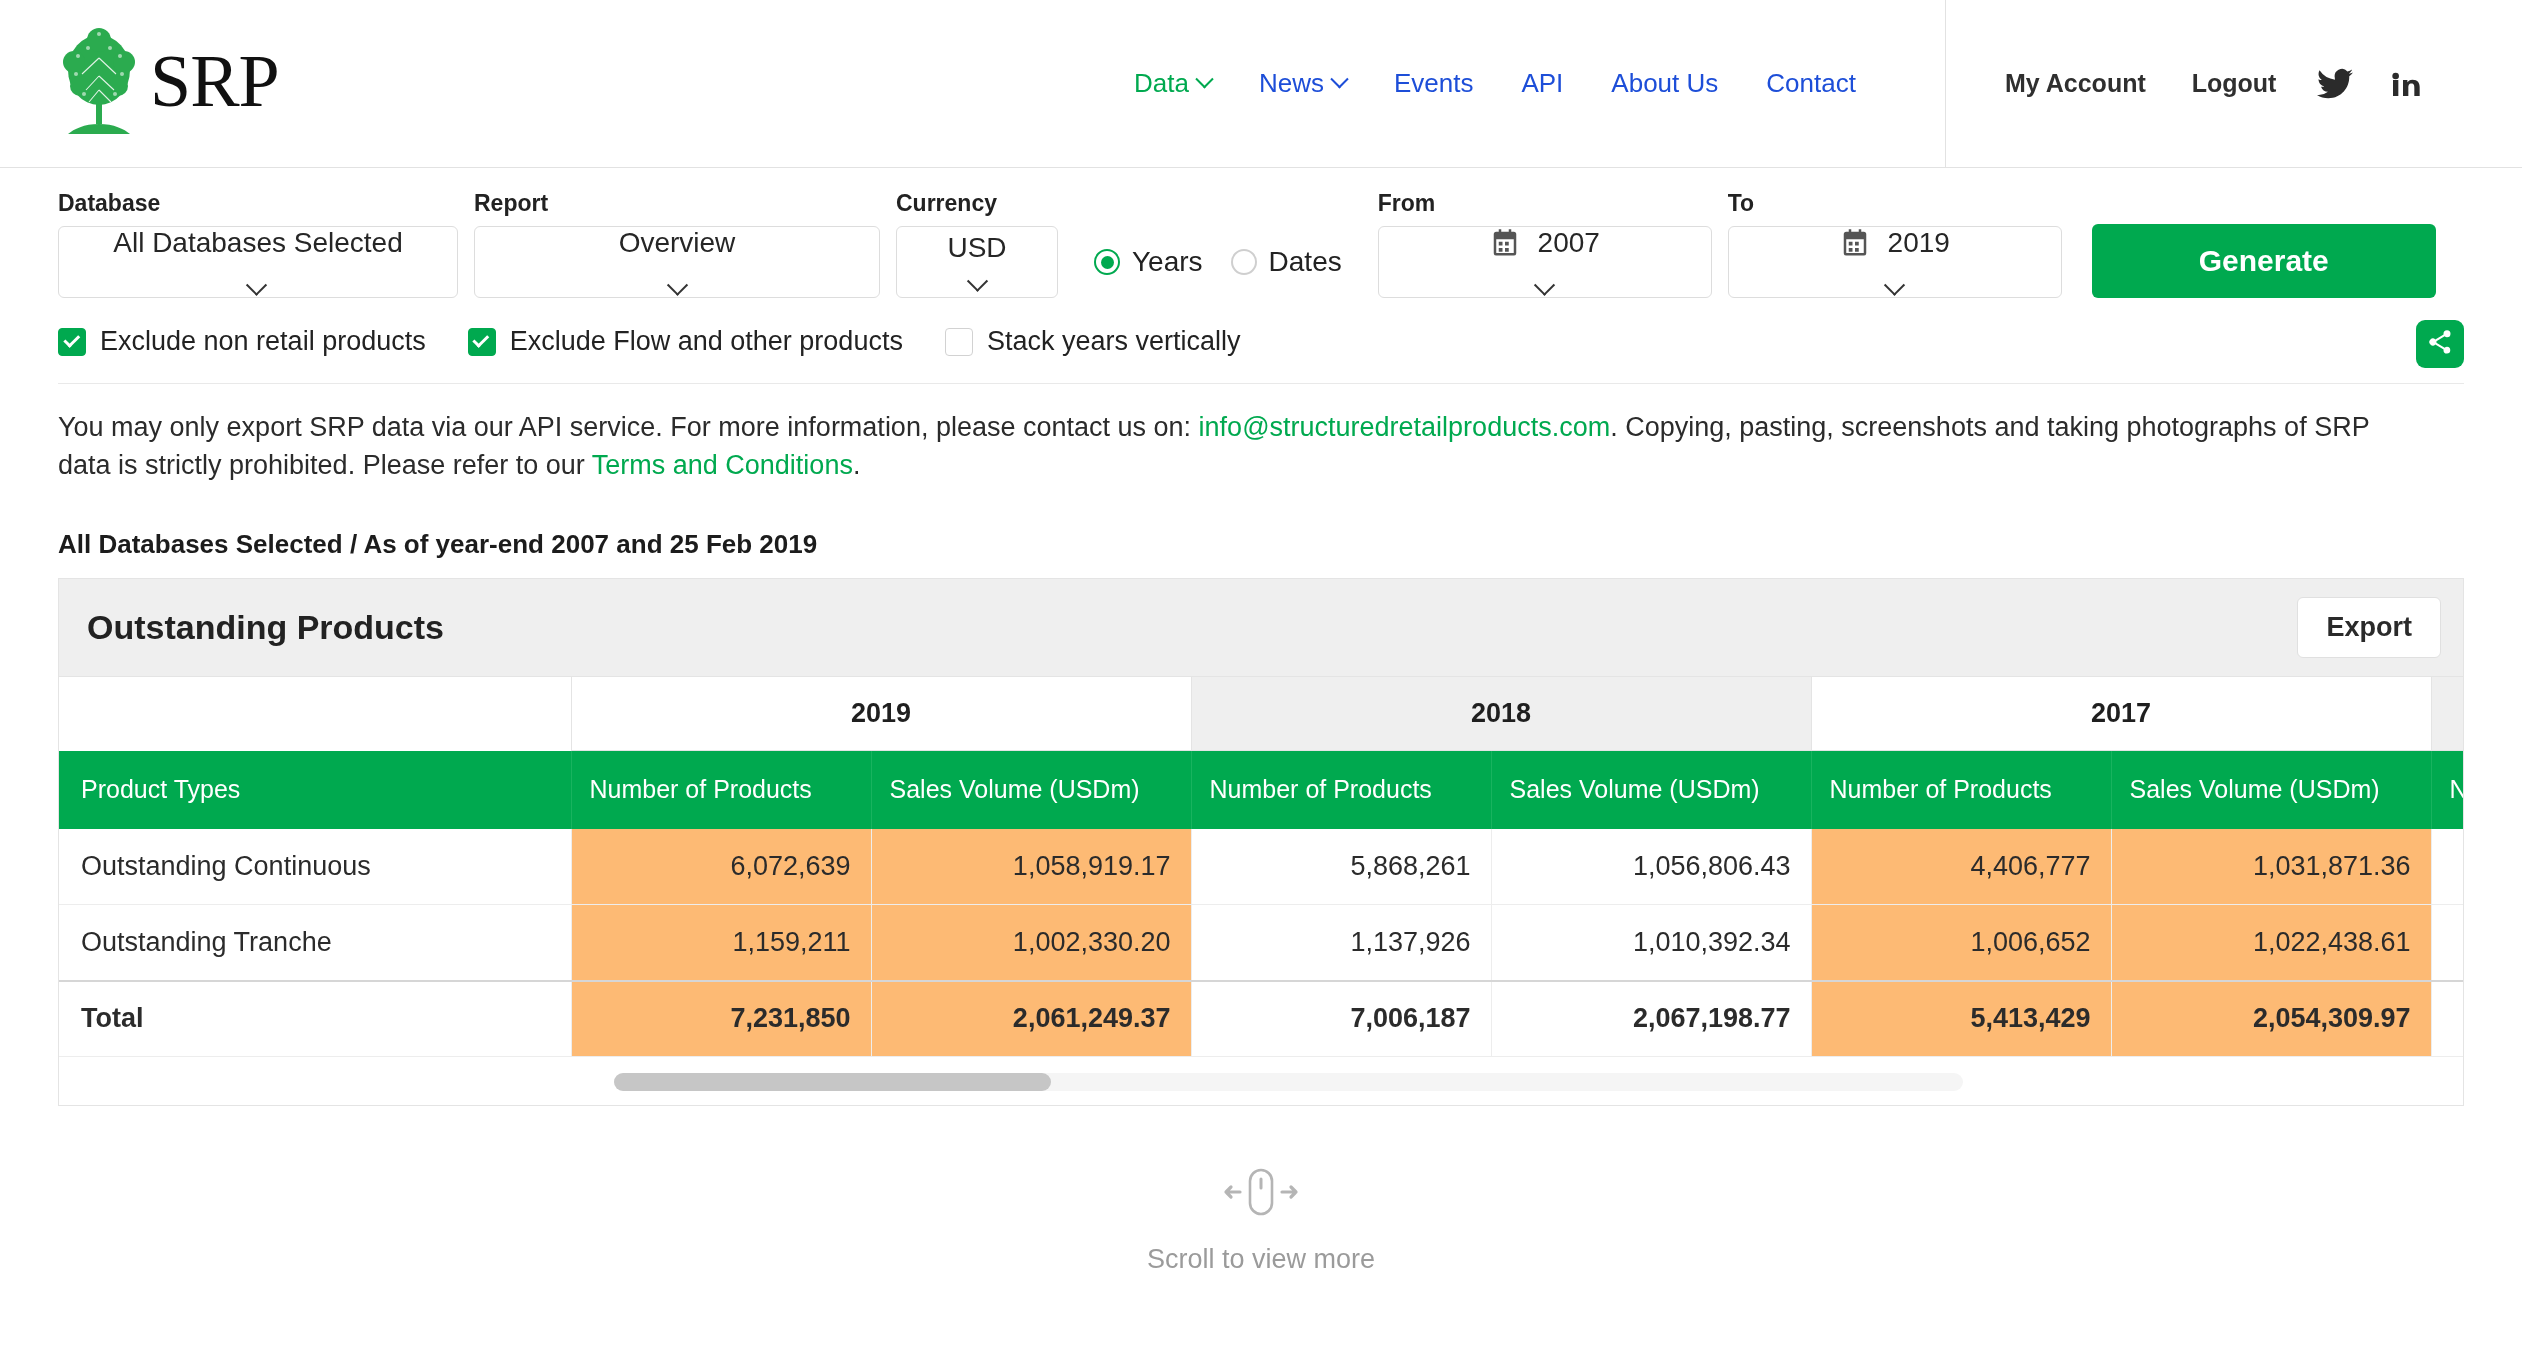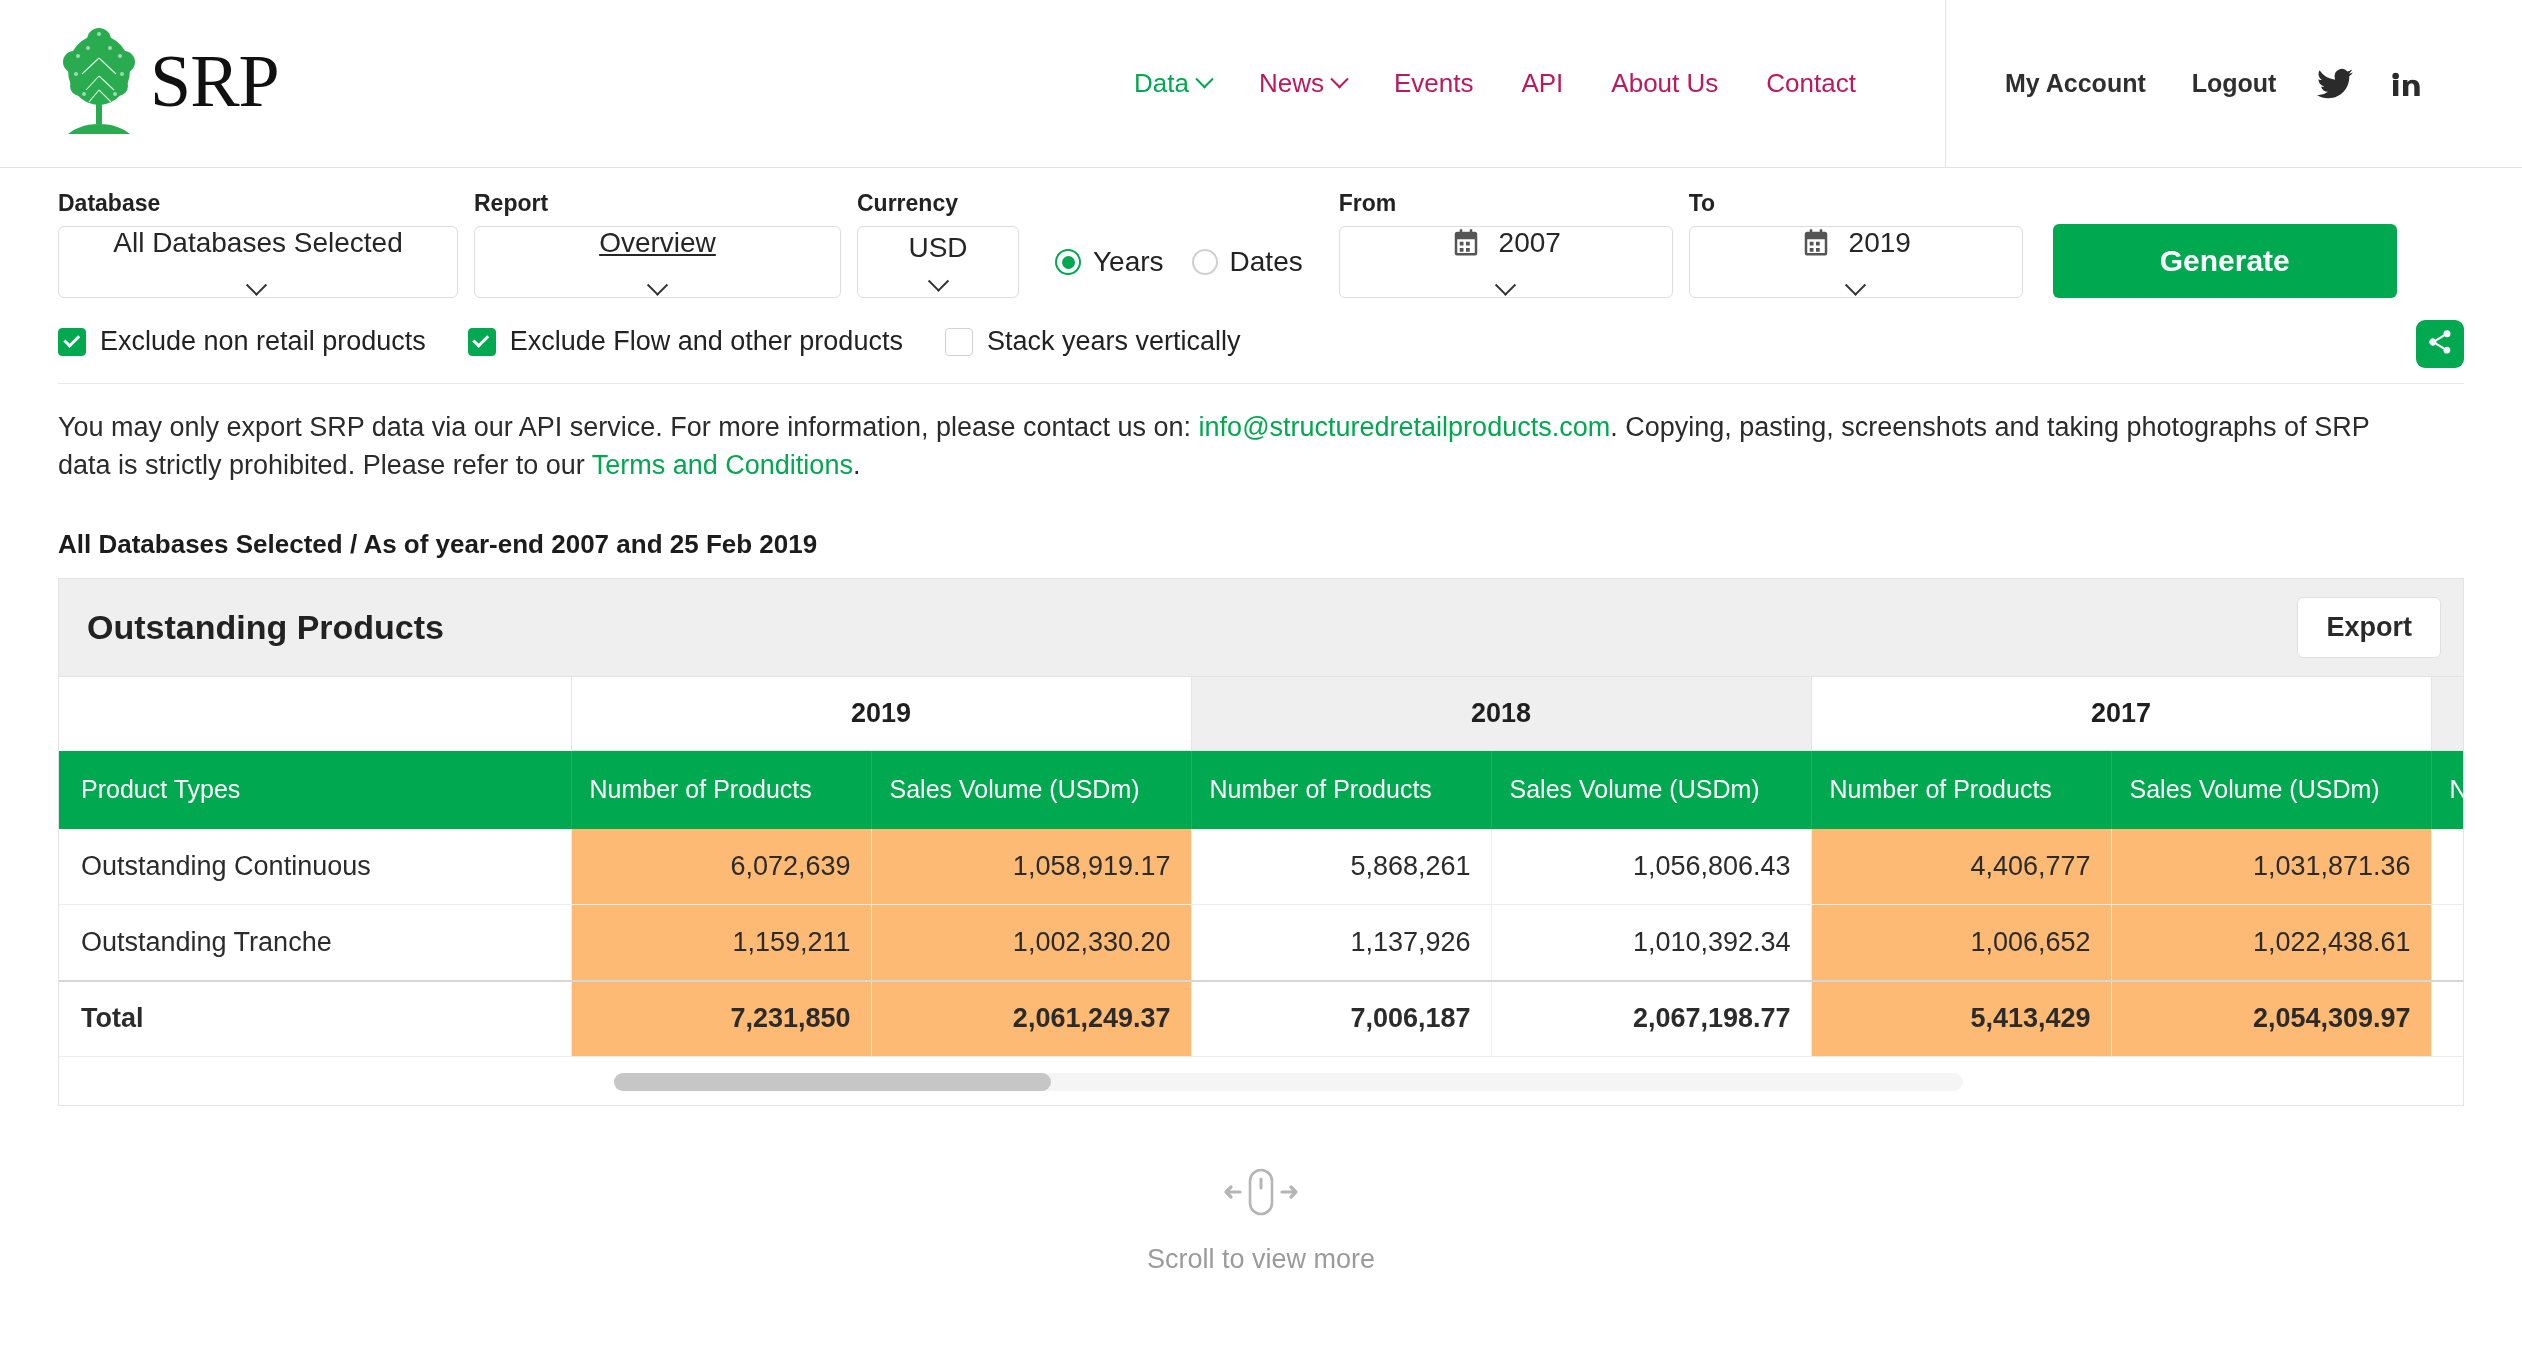--- a/index.html
+++ b/index.html
@@ -37,21 +37,21 @@
 
   .mainnav {
     position: absolute;
     left: 1110px;
     top: 0; bottom: 0;
     display: flex; align-items: center;
     gap: 0;
   }
   .navitem {
     font-size: 26px;
-    color: #be185d;
+    color: #1d4ed8;
     padding: 0 24px;
     display: flex; align-items: center; gap: 9px;
     white-space: nowrap;
     cursor: pointer;
   }
   .navitem.active { color: #00a94f; }
   .chev {
     display:inline-block;
     width: 13px; height: 13px;
     border-right: 2.4px solid currentColor;
@@ -106,21 +106,21 @@
     background: #fff;
     display: flex; align-items: center;
     padding: 0 20px;
     font-size: 28px;
     color: #262626;
     cursor: pointer;
     white-space: nowrap;
     flex-direction: column;
   }
   .sel-db   { width: 400px; justify-content: space-between; }
-  .sel-rep  { width: 367px; justify-content: space-between; text-decoration: underline; }
+  .sel-rep  { width: 406px; justify-content: space-between; }
   .sel-cur  { width: 162px; justify-content: center; gap: 14px; }
   .sel-date { width: 334px; justify-content: space-between; }
   .chev2 {
     display:inline-block;
     width: 15px; height: 15px;
     border-right: 2.6px solid #333;
     border-bottom: 2.6px solid #333;
     transform: rotate(45deg) translate(-3px,-3px);
     flex: 0 0 auto;
   }

